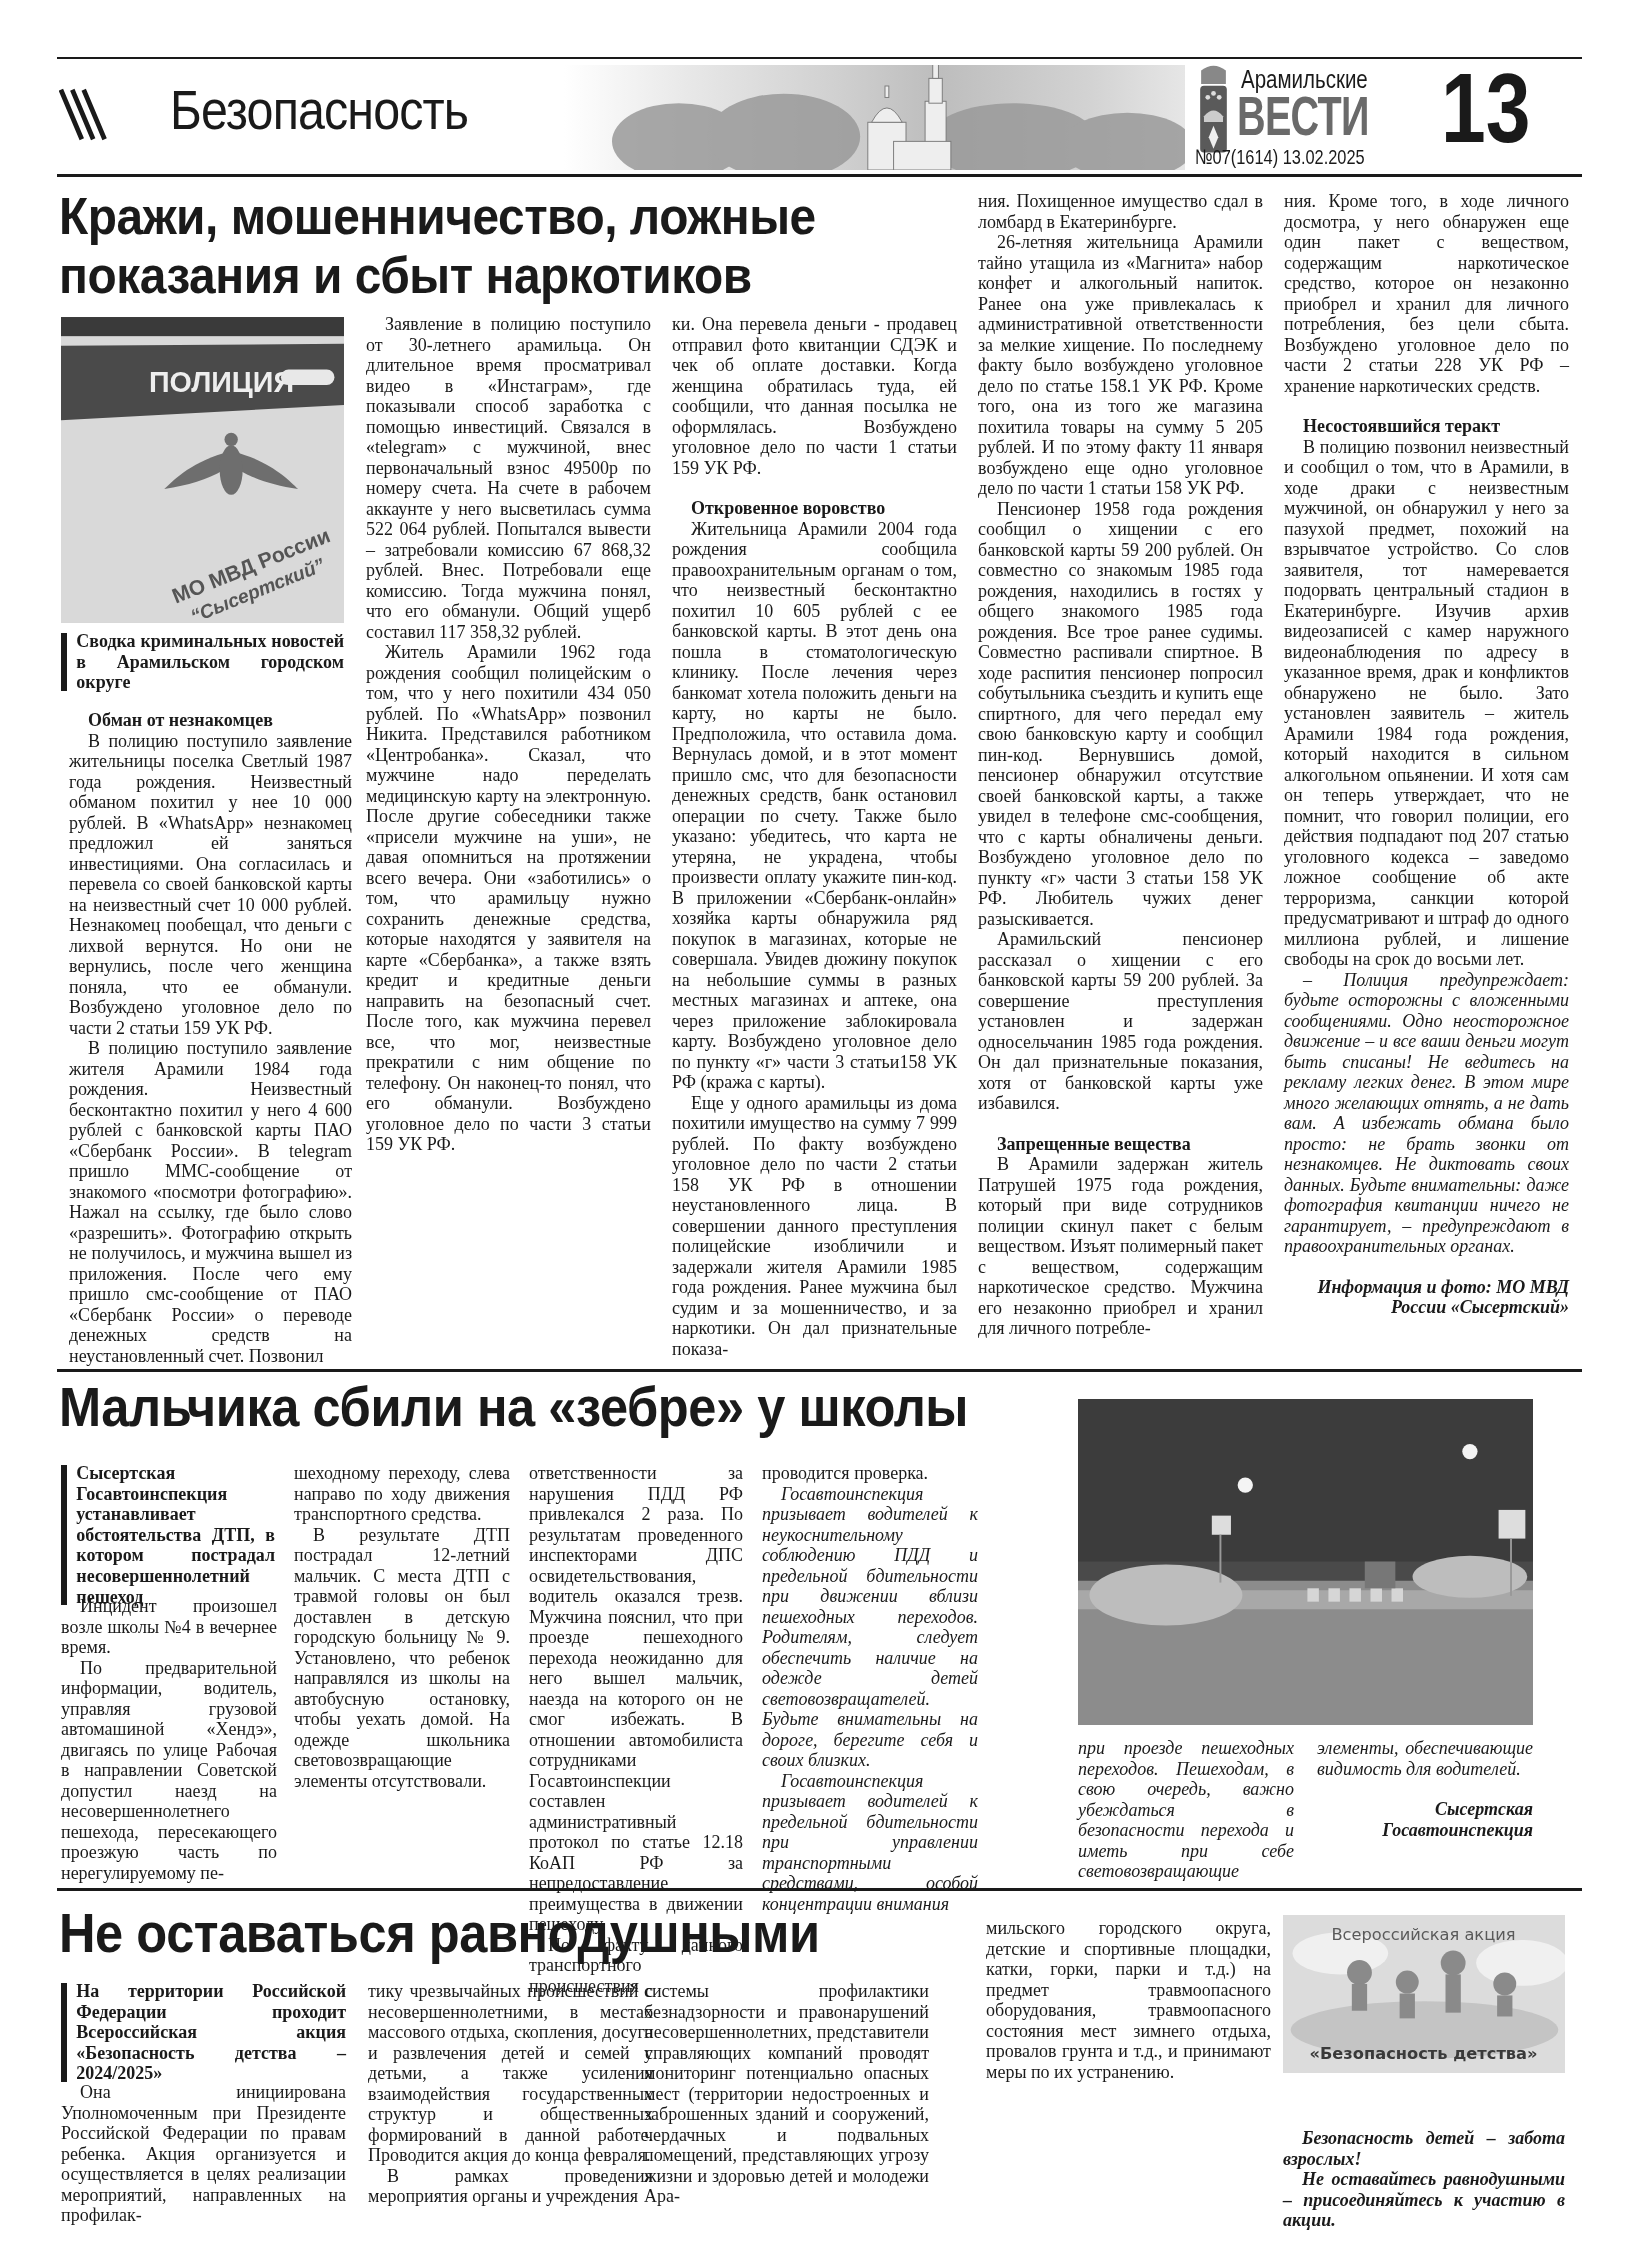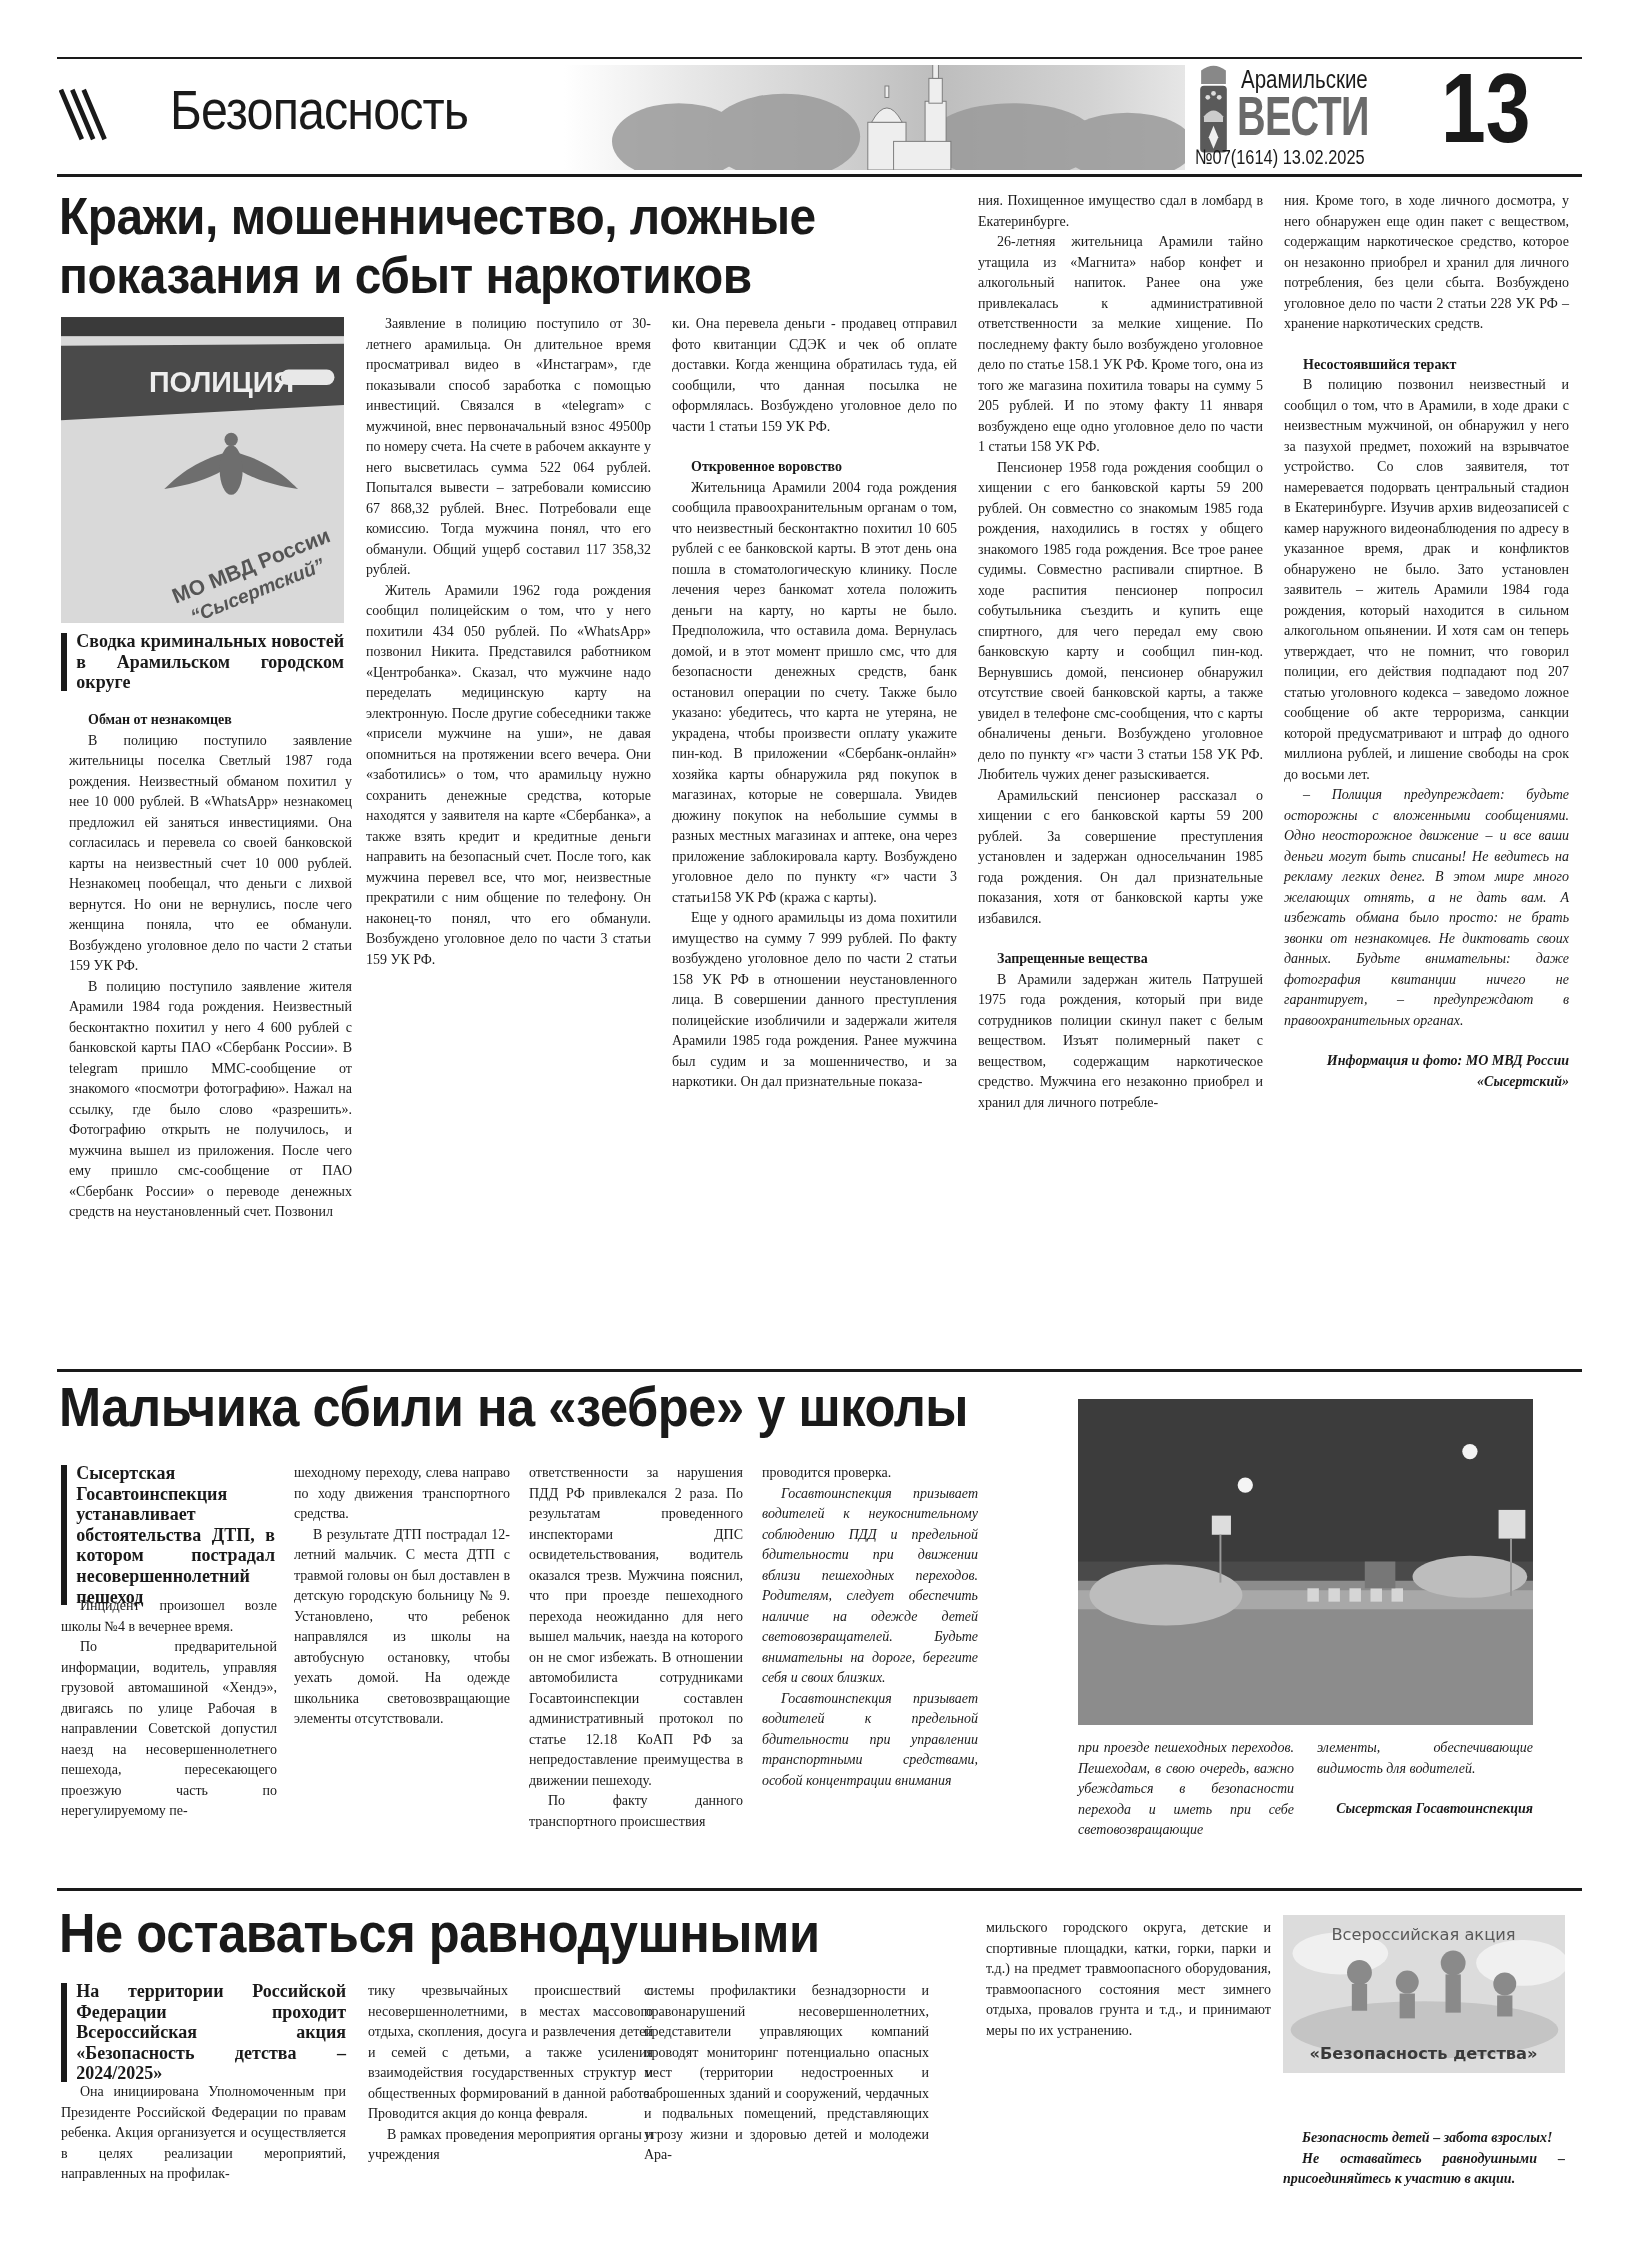--- a/index.html
+++ b/index.html
@@ -19,21 +19,21 @@
   .logo-issue { left: 1195px; top: 145px; font-family: "Liberation Sans", sans-serif; font-size: 21px; transform: scaleX(0.78); transform-origin: left top; color: #1a1a1a; }
   .page-number { left: 1441px; top: 59px; font-family: "Liberation Sans", sans-serif; font-weight: 700; font-size: 98px; line-height: 1; transform: scaleX(0.82); transform-origin: left top; color: #1a1a1a; }
 
   
   .headline { font-family: "Liberation Sans", "DejaVu Sans", sans-serif; font-weight: 700; color: #1a1a1a; letter-spacing: -0.5px; }
   .h1 { left: 59px; top: 187px; width: 899px; font-size: 52px; line-height: 59px; transform: scaleX(0.92); transform-origin: left top; }
   .h2 { left: 59px; top: 1376px; font-size: 55px; line-height: 63px; transform: scaleX(0.92); transform-origin: left top; }
   .h3 { left: 59px; top: 1902px; font-size: 55px; line-height: 63px; transform: scaleX(0.92); transform-origin: left top; }
 
   
-  .col { position: absolute; font-size: 14px; line-height: 20.5px; text-align: justify; hyphens: manual; }
+  .col { position: absolute; font-size: 18px; line-height: 20.5px; text-align: justify; hyphens: manual; }
   .col p { text-indent: 19px; }
   .col .noindent { text-indent: 0; }
   .col .sub { font-weight: 700; text-indent: 19px; margin-top: 0; }
   .col .gap { height: 20px; }
   .col .it { font-style: italic; }
   .col .sig { font-style: italic; font-weight: 700; text-align: right; text-indent: 0; }
 
   .lead { position: absolute; font-weight: 700; font-size: 18px; line-height: 20.6px; padding-left: 15.3px; text-align: justify; }
   .lead::before { content: ""; position: absolute; left: 0; top: 1.9px; bottom: 1.9px; width: 5.7px; background: #1a1a1a; }
 

